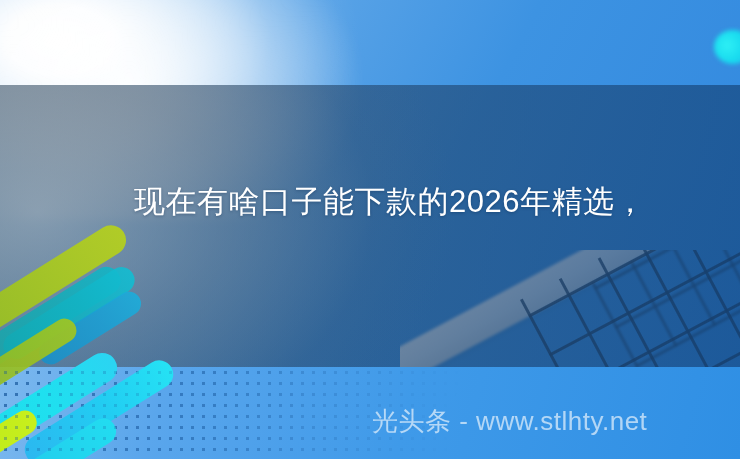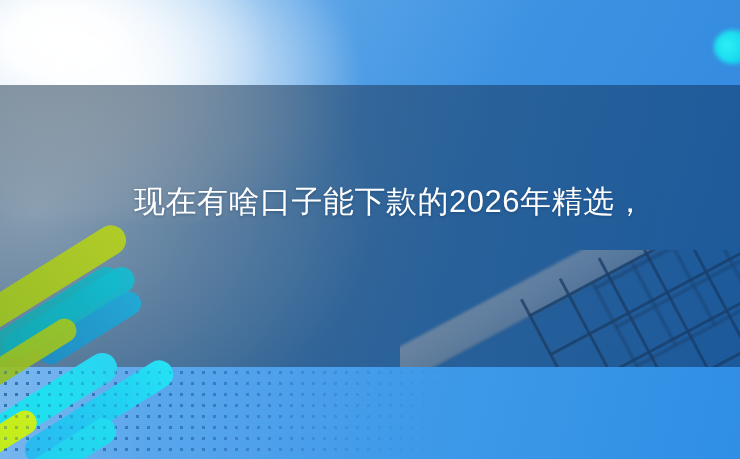--- a/index.html
+++ b/index.html
@@ -234,14 +234,15 @@
     <div class="bar bar-g"></div>
     <div class="bar bar-h"></div>
     <div class="bar bar-i"></div>
   </div>
   <div class="dots-top"></div>
 
   <div class="headline">
     <span class="ln">现在有啥口子能下款的2026年精选，</span>
   </div>
 
+  <div class="watermark">光头条 - www.stlhty.net</div>
 
 </div>
 
 </body></html>

